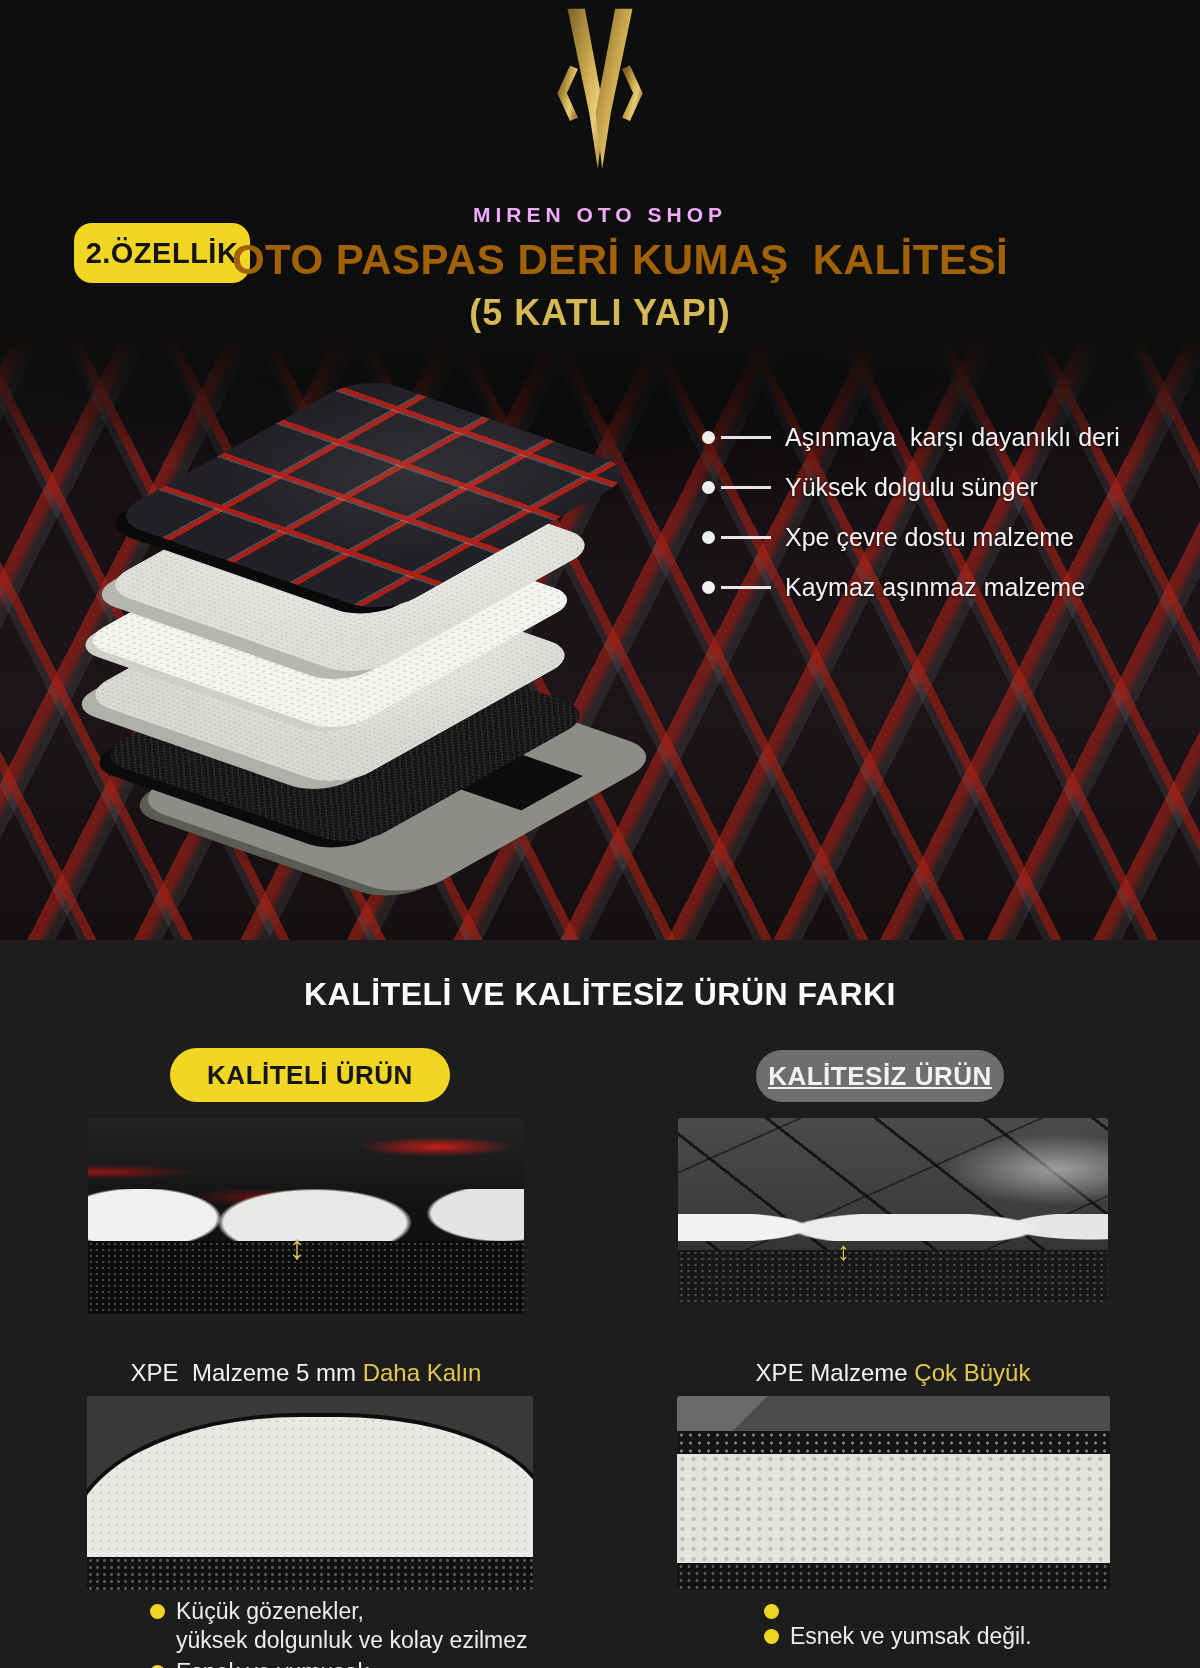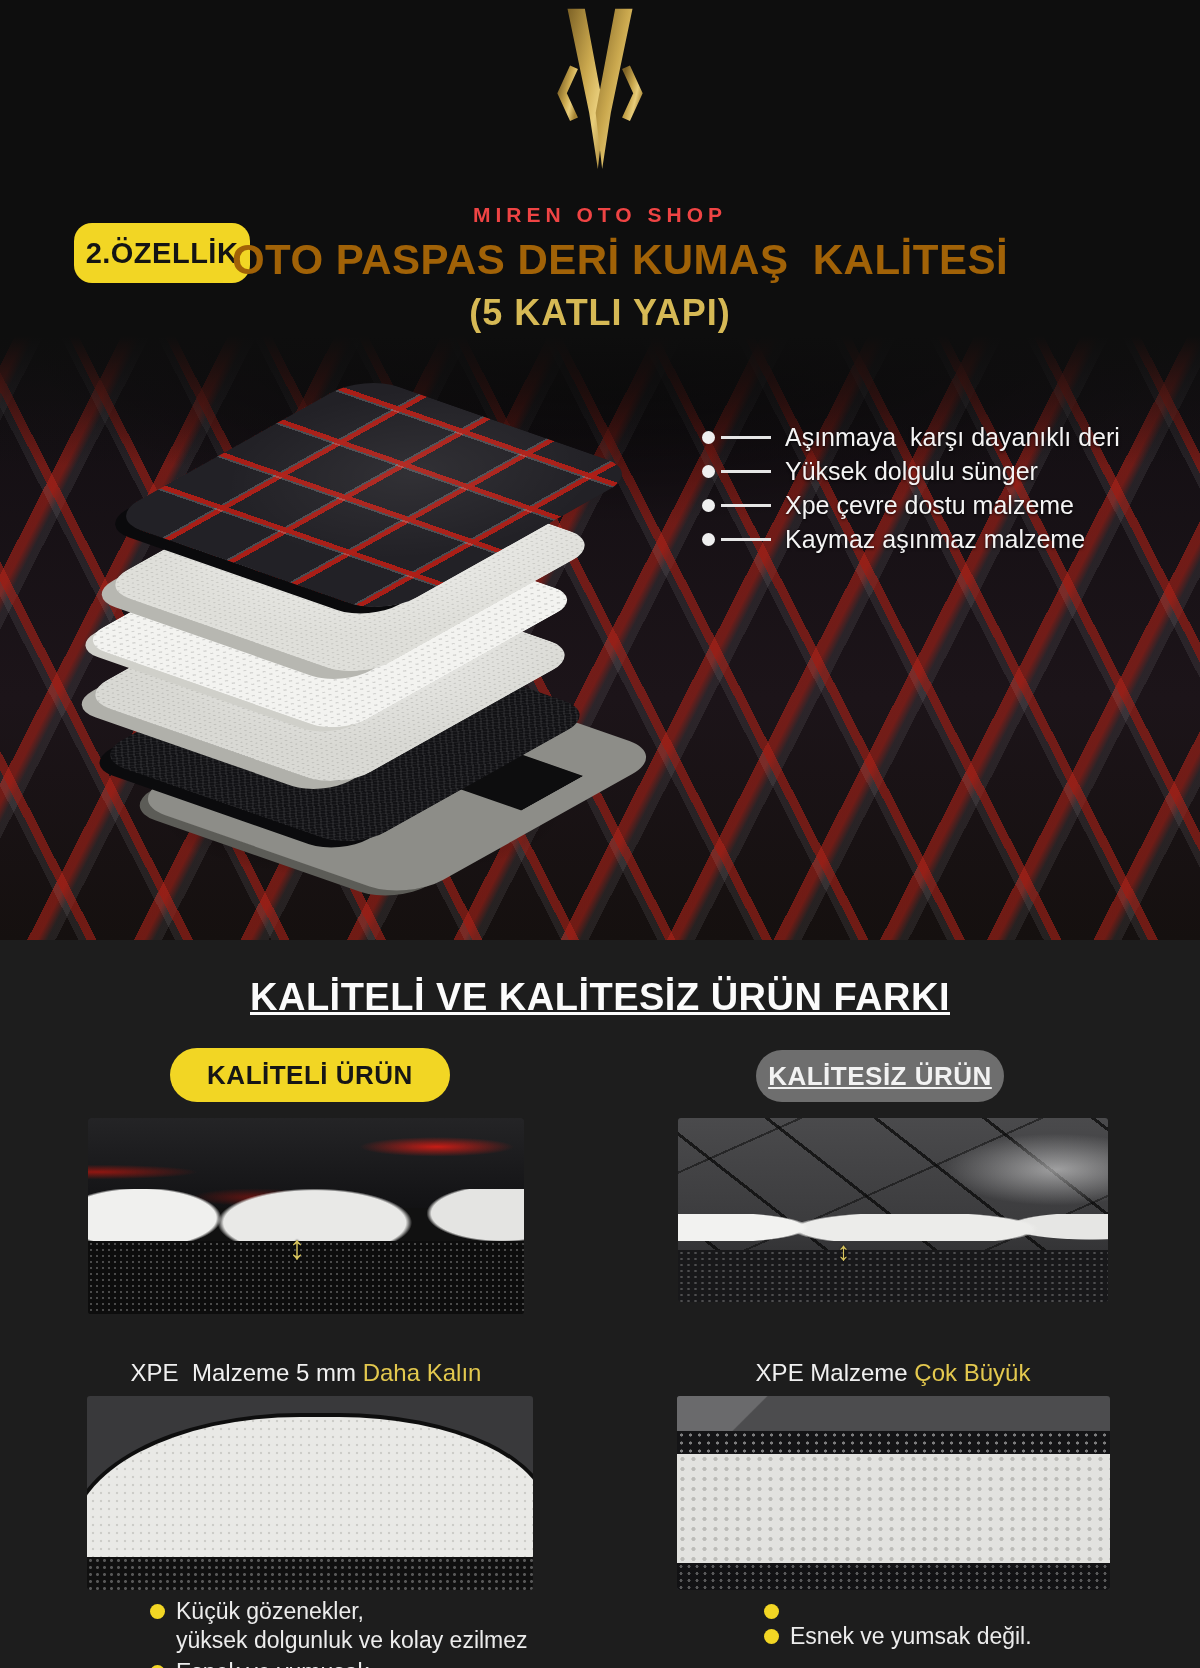--- a/index.html
+++ b/index.html
@@ -6,21 +6,21 @@
   .page{
     position:relative;width:1200px;height:1668px;margin:0 auto;
     background:#151515;overflow:hidden;
     font-family:"Liberation Sans", sans-serif;color:#f2f2f2;
   }
   
   .top-section{position:absolute;left:0;top:0;width:1200px;height:336px;background:#0e0e0e;}
   .logo{position:absolute;left:535px;top:4px;width:130px;height:172px;}
   .shop-name{
     position:absolute;left:0;top:203px;width:1200px;text-align:center;
-    font-size:21px;font-weight:bold;letter-spacing:5px;color:#ef4444;white-space:pre;
+    font-size:21px;font-weight:bold;letter-spacing:5px;color:#f0abfc;white-space:pre;
   }
   .feature-badge{
     position:absolute;left:74px;top:223px;width:176px;height:60px;
     background:#F2D624;border-radius:18px;display:flex;align-items:center;justify-content:center;
     color:#141414;font-weight:bold;font-size:29px;letter-spacing:.5px;
   }
   .page-title{
     position:absolute;left:120px;top:236px;width:1000px;text-align:center;
     font-size:42px;font-weight:800;color:#a16207;letter-spacing:.5px;white-space:pre;
   }
@@ -69,30 +69,30 @@
     background-size:7px 7px,100% 100%;
     box-shadow:0 26px 0 -4px #b7b7b1;}
   .layer-leather{left:184px;top:-31px;width:380px;height:380px;border-radius:48px;
     background-color:#222126;
     background-image:
       radial-gradient(circle at 50% 35%, rgba(255,255,255,.07), transparent 60%),
       repeating-linear-gradient(0deg, transparent 0 76px, rgba(200,200,206,.25) 76px 79px, rgba(176,30,22,.95) 79px 87px),
       repeating-linear-gradient(90deg, transparent 0 76px, rgba(200,200,206,.25) 76px 79px, rgba(176,30,22,.95) 79px 87px);
     box-shadow:0 22px 0 -4px #0a0a0c;}
   
-  .callouts{position:absolute;left:702px;top:84px;display:flex;flex-direction:column;}
+  .callouts{position:absolute;left:702px;top:84px;display:flex;flex-direction:column;gap:16px;}
   .callout{display:flex;align-items:center;height:34px;}
   .callout .dot{width:13px;height:13px;border-radius:50%;background:#efefef;flex:0 0 auto;}
   .callout .line{width:50px;height:3px;background:#e6e6e6;margin:0 14px 0 6px;flex:0 0 auto;}
   .callout .label{font-size:25px;color:#f4f4f4;white-space:pre;text-shadow:0 1px 3px rgba(0,0,0,.8);}
   
   .bottom-section{position:absolute;left:0;top:940px;width:1200px;height:728px;background:#1d1d1d;}
   .comparison-heading{
     position:absolute;left:0;top:36px;width:1200px;text-align:center;
-    font-size:38px;font-weight:800;color:#fbfbfb;letter-spacing:.5px;white-space:pre;text-decoration:underline;
+    font-size:32px;font-weight:800;color:#fbfbfb;letter-spacing:.5px;white-space:pre;
   }
   .q-badge{position:absolute;display:flex;align-items:center;justify-content:center;
     font-weight:bold;font-size:26px;letter-spacing:.5px;}
   .q-badge.good{left:170px;top:108px;width:280px;height:54px;border-radius:27px;background:#F2D624;color:#161616;}
   .q-badge.bad{left:756px;top:110px;width:248px;height:52px;border-radius:26px;background:#6e6e6e;color:#f2f2f2;text-decoration:underline;}
   .photo{position:absolute;border-radius:3px;overflow:hidden;background:#111;}
   .photo .arrow{position:absolute;color:#d8c55e;font-weight:bold;text-shadow:0 0 2px #000;}
   
   .photo.good-xs{left:88px;top:178px;width:436px;height:196px;}
   .gxs-top{position:absolute;left:0;top:0;right:0;height:46%;

